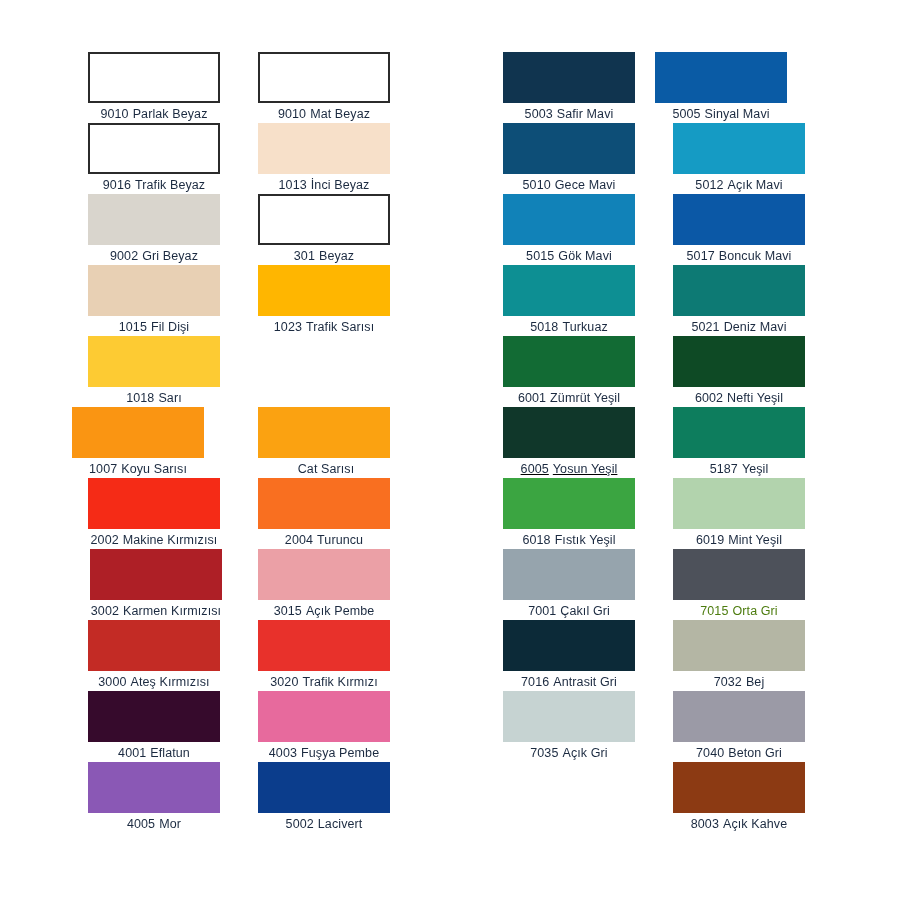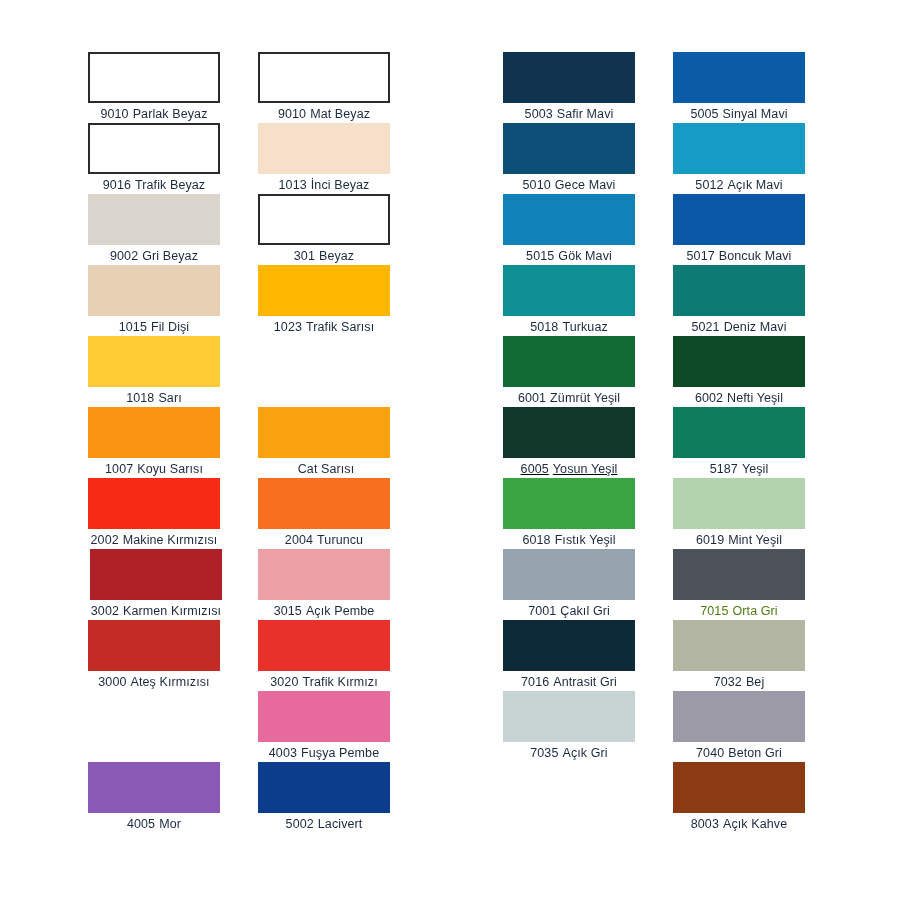--- a/index.html
+++ b/index.html
@@ -62,36 +62,40 @@
       <div class="swatch-caption" style="color: rgb(27, 42, 64);"><span class="swatch-code">9002</span><span class="swatch-name">Gri Beyaz</span></div>
     </div>
     <div class="swatch-group" style="left: 88px; top: 265px;">
       <div class="swatch-chip" style="background: rgb(232, 208, 180);"></div>
       <div class="swatch-caption" style="color: rgb(27, 42, 64);"><span class="swatch-code">1015</span><span class="swatch-name">Fil Dişi</span></div>
     </div>
     <div class="swatch-group" style="left: 88px; top: 336px;">
       <div class="swatch-chip" style="background: rgb(253, 203, 51);"></div>
       <div class="swatch-caption" style="color: rgb(27, 42, 64);"><span class="swatch-code">1018</span><span class="swatch-name">Sarı</span></div>
     </div>
-    <div class="swatch-group" style="left: 88px; top: 407px;">
+    <div class="swatch-group" style="left: 72px; top: 407px;">
       <div class="swatch-chip" style="background: rgb(250, 149, 18);"></div>
       <div class="swatch-caption" style="color: rgb(27, 42, 64);"><span class="swatch-code">1007</span><span class="swatch-name">Koyu Sarısı</span></div>
     </div>
     <div class="swatch-group" style="left: 88px; top: 478px;">
       <div class="swatch-chip" style="background: rgb(245, 43, 22);"></div>
       <div class="swatch-caption" style="color: rgb(27, 42, 64);"><span class="swatch-code">2002</span><span class="swatch-name">Makine Kırmızısı</span></div>
     </div>
     <div class="swatch-group" style="left: 74px; top: 549px; padding-left: 16px;">
       <div class="swatch-chip" style="background: rgb(174, 31, 38);"></div>
       <div class="swatch-caption" style="color: rgb(27, 42, 64);"><span class="swatch-code">3002</span><span class="swatch-name">Karmen Kırmızısı</span></div>
     </div>
     <div class="swatch-group" style="left: 88px; top: 620px;">
       <div class="swatch-chip" style="background: rgb(195, 43, 37);"></div>
       <div class="swatch-caption" style="color: rgb(27, 42, 64);"><span class="swatch-code">3000</span><span class="swatch-name">Ateş Kırmızısı</span></div>
     </div>
+    <div class="swatch-group" style="left: 88px; top: 691px;">
+      <div class="swatch-chip" style="background: rgb(54, 10, 44);"></div>
+      <div class="swatch-caption" style="color: rgb(27, 42, 64);"><span class="swatch-code">4001</span><span class="swatch-name">Eflatun</span></div>
+    </div>
     <div class="swatch-group" style="left: 88px; top: 762px;">
       <div class="swatch-chip" style="background: rgb(138, 88, 181);"></div>
       <div class="swatch-caption" style="color: rgb(27, 42, 64);"><span class="swatch-code">4005</span><span class="swatch-name">Mor</span></div>
     </div>
     <div class="swatch-group" style="left: 258px; top: 52px;">
       <div class="swatch-chip outlined" style="border-color: rgb(43, 43, 43); background: rgb(255, 255, 255);"></div>
       <div class="swatch-caption" style="color: rgb(27, 42, 64);"><span class="swatch-code">9010</span><span class="swatch-name">Mat Beyaz</span></div>
     </div>
     <div class="swatch-group" style="left: 258px; top: 123px;">
       <div class="swatch-chip" style="background: rgb(247, 224, 201);"></div>
@@ -162,21 +166,21 @@
       <div class="swatch-caption" style="color: rgb(27, 42, 64);"><span class="swatch-code">7001</span><span class="swatch-name">Çakıl Gri</span></div>
     </div>
     <div class="swatch-group" style="left: 503px; top: 620px;">
       <div class="swatch-chip" style="background: rgb(12, 42, 56);"></div>
       <div class="swatch-caption" style="color: rgb(27, 42, 64);"><span class="swatch-code">7016</span><span class="swatch-name">Antrasit Gri</span></div>
     </div>
     <div class="swatch-group" style="left: 503px; top: 691px;">
       <div class="swatch-chip" style="background: rgb(198, 211, 210);"></div>
       <div class="swatch-caption" style="color: rgb(27, 42, 64);"><span class="swatch-code">7035</span><span class="swatch-name">Açık Gri</span></div>
     </div>
-    <div class="swatch-group" style="left: 673px; top: 52px;">
+    <div class="swatch-group" style="left: 655px; top: 52px;">
       <div class="swatch-chip" style="background: rgb(10, 91, 165);"></div>
       <div class="swatch-caption" style="color: rgb(27, 42, 64);"><span class="swatch-code">5005</span><span class="swatch-name">Sinyal Mavi</span></div>
     </div>
     <div class="swatch-group" style="left: 673px; top: 123px;">
       <div class="swatch-chip" style="background: rgb(21, 155, 196);"></div>
       <div class="swatch-caption" style="color: rgb(27, 42, 64);"><span class="swatch-code">5012</span><span class="swatch-name">Açık Mavi</span></div>
     </div>
     <div class="swatch-group" style="left: 673px; top: 194px;">
       <div class="swatch-chip" style="background: rgb(11, 88, 166);"></div>
       <div class="swatch-caption" style="color: rgb(27, 42, 64);"><span class="swatch-code">5017</span><span class="swatch-name">Boncuk Mavi</span></div>

